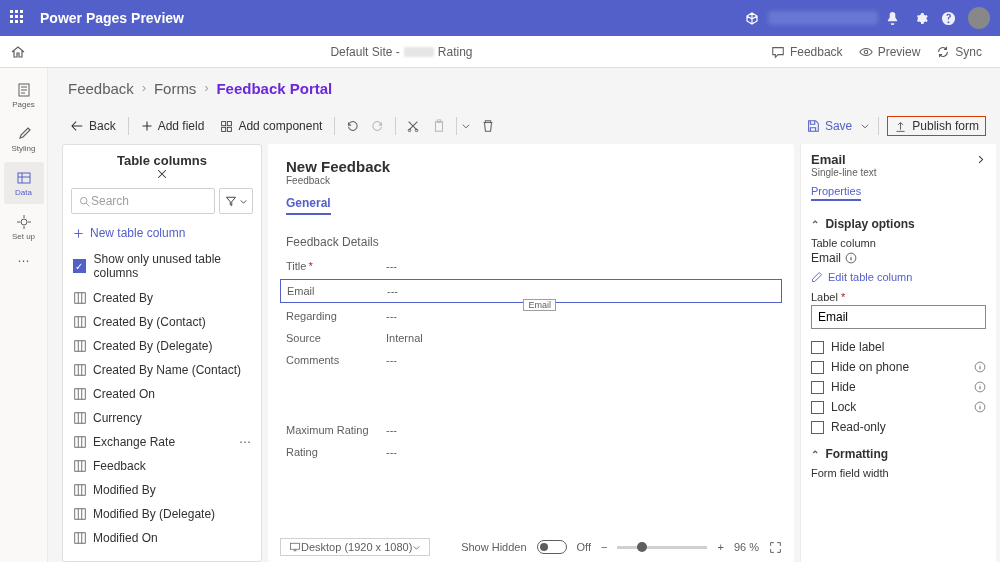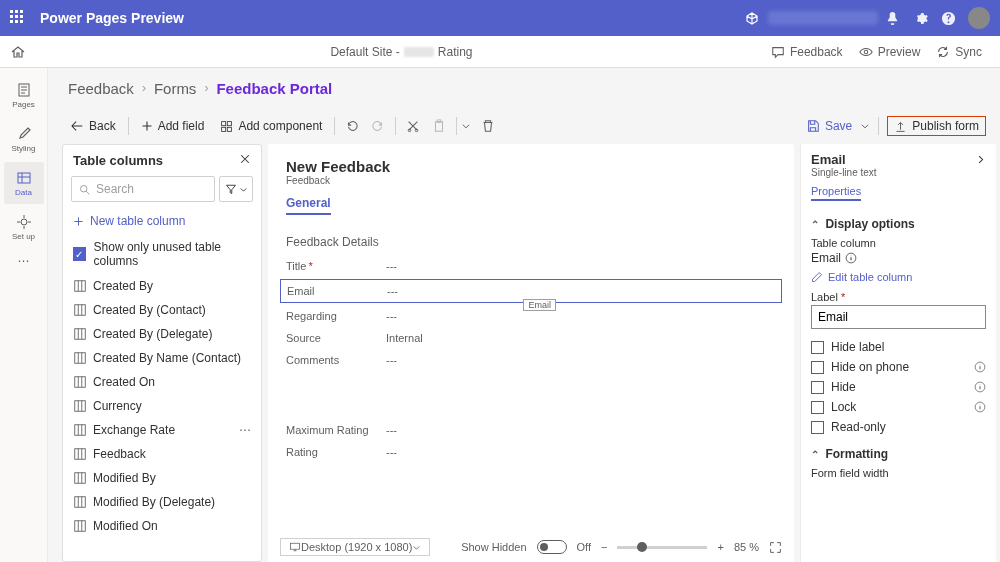--- a/index.html
+++ b/index.html
@@ -51,23 +51,23 @@
 .toolrow .ticonbtn.dis { opacity:.4; }
 .toolrow .spacer { flex:1; }
 .toolrow .chev { width:14px; color:#605e5c; text-align:center; }
 .toolrow .pubbox { border:1.5px solid #d83b01; padding:2px 6px; display:flex; align-items:center; gap:5px; margin-left:4px; }
 
 
 .workspace { flex:1; display:flex; overflow:hidden; padding:0 4px 0 14px; }
 
 
 .panel-cols { width:200px; background:#fff; border:1px solid #e1dfdd; border-radius:3px; display:flex; flex-direction:column; overflow:hidden; margin-right:6px; }
-.panel-cols .hdr { display:flex; justify-content:space-between; padding:8px 10px; font-weight:600; font-size:13px; }
+.panel-cols .hdr { display:flex; align-items:center; justify-content:space-between; padding:8px 10px; font-weight:600; font-size:13px;flex-direction:column; }
 .panel-cols .search { display:flex; gap:4px; padding:0 8px 6px; }
-.panel-cols .search .sbox { flex:1; border:1px solid #d2d0ce; border-radius:2px; height:26px; display:flex; align-items:center; padding:0 6px; color:#a19f9d; gap:5px; }
+.panel-cols .search .sbox { flex:1; border:1px solid #d2d0ce; border-radius:2px; height:26px; display:flex; align-items:center; padding:0 6px; color:#a19f9d; }
 .panel-cols .search .fbtn { width:34px; border:1px solid #d2d0ce; border-radius:2px; display:flex; align-items:center; justify-content:center; gap:2px; }
 .panel-cols .newcol { color:#5360c9; padding:6px 10px; display:flex; align-items:center; gap:6px; font-size:12px; }
 .panel-cols .chk { padding:6px 10px; display:flex; align-items:center; gap:8px; font-size:12px; }
 .panel-cols .chk .box { width:14px; height:14px; background:#5360c9; color:#fff; display:flex; align-items:center; justify-content:center; font-size:10px; }
 .panel-cols .clist { flex:1; overflow:auto; }
 .panel-cols .citem { display:flex; align-items:center; gap:6px; padding:5px 10px; font-size:12px; color:#323130; }
 .panel-cols .citem .cicon { width:14px; height:14px; color:#605e5c; flex:none; }
 .panel-cols .citem .dots { margin-left:auto; color:#605e5c; }
 
 
@@ -564,21 +564,21 @@
                 <use href="#i-chevd"></use>
               </svg>
             </div>
           <div style="flex:1"></div>
           <span>Show Hidden</span>
           <div class="toggle"></div>
           <span>Off</span>
           <span>−</span>
           <div class="slider"></div>
           <span>+</span>
-          <span>85 %</span>
+          <span>96 %</span>
           <span>
               <svg width="13" height="13">
                 <use href="#i-expand"></use>
               </svg>
             </span>
         </div>
       </div>
 
       <div class="props">
         <div class="ptitle">

